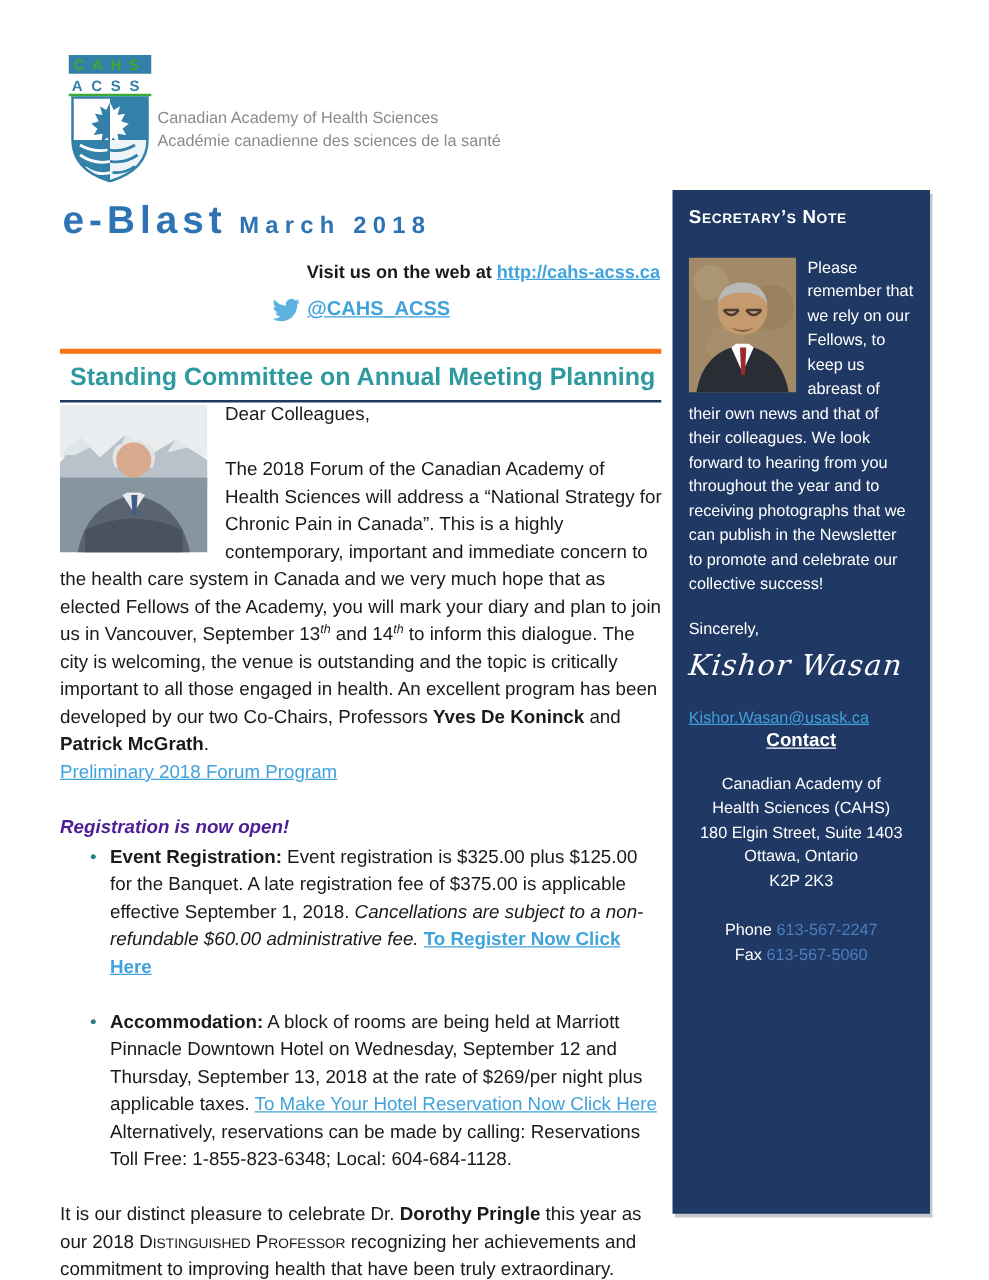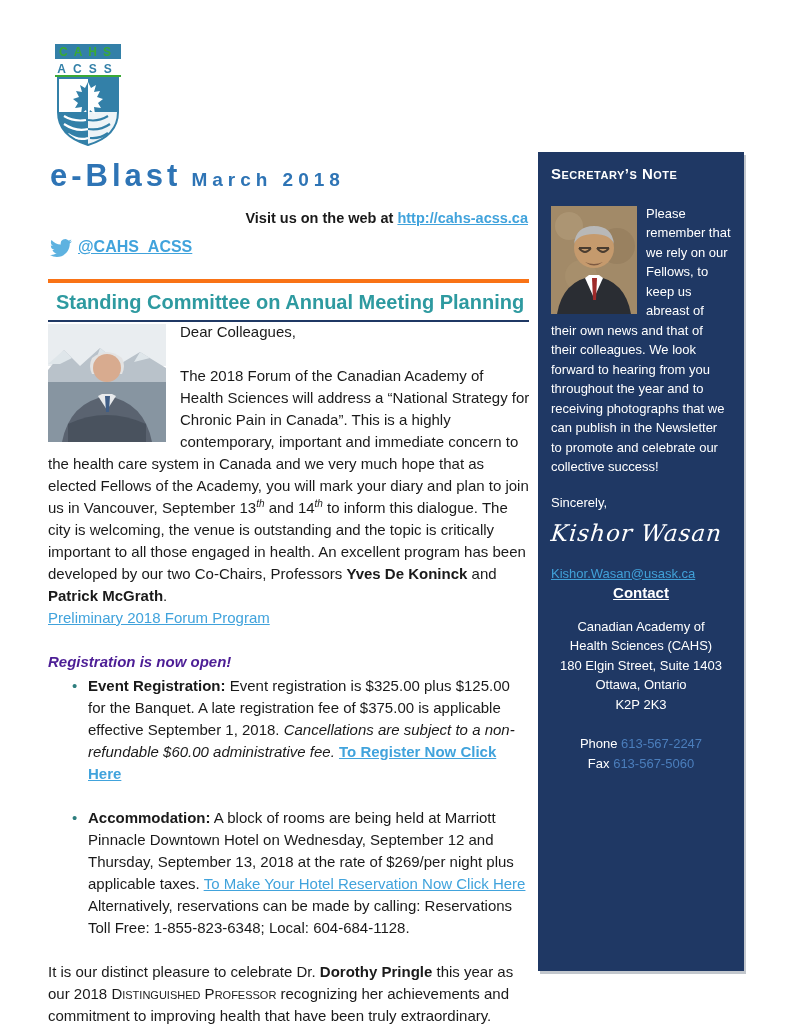--- a/index.html
+++ b/index.html
@@ -8,21 +8,21 @@
 
   
   .logo { position:absolute; left:50px; top:42px; }
   .org { position:absolute; left:126px; top:84px; font-size:13px; line-height:19px; color:#8a8a8a; }
   .masthead { position:absolute; left:50px; top:158px; color:#2E74B5; white-space:nowrap; }
   .masthead .title { font-size:31px; font-weight:bold; letter-spacing:4px; }
   .masthead .issue { font-size:19px; font-weight:bold; letter-spacing:5px; margin-left:10px; }
 
   
   .webline { position:absolute; left:48px; top:210px; width:480px; text-align:right; font-size:14.5px; font-weight:bold; color:#1a1a1a; }
-  .twline  { position:absolute; left:48px; top:237px; width:480px; text-align:left; }
+  .twline  { position:absolute; left:48px; top:237px; width:480px; text-align:center; }
   .twline svg { vertical-align:middle; margin-right:4px; }
   a, .lk { color:#41A3DC; text-decoration:underline; cursor:pointer; }
   .lk-b { font-weight:bold; }
 
   
   .band { position:absolute; left:48px; top:279px; width:481px;
           border-top:4px solid #f97316; border-bottom:2px solid #1F3864;
           padding:8px 0 6px 8px; color:#2E9AA0; font-weight:bold; font-size:20px; }
 
   
@@ -89,20 +89,24 @@
           </g>
           <g stroke="#3380A8" clip-path="url(#halfR)">
             <path d="M38 78 q10 2 20 -4 M38 87 q12 2 22 -5 M40 96 q10 1 18 -5"></path>
           </g>
         </g>
       </g>
       <path d="M8 36 H68 V70 Q68 94 38 103 Q8 94 8 70 Z" fill="none" stroke="#3380A8" stroke-width="2"></path>
     </svg>
   </div>
 
+  <div class="org">
+    <div>Canadian Academy of Health Sciences</div>
+    <div>Académie canadienne des sciences de la santé</div>
+  </div>
 
   <div class="masthead">
     <span class="title">e-Blast</span><span class="issue">March 2018</span>
   </div>
 
   <div class="webline">
     <span>Visit us on the web at </span><a class="lk lk-b">http://cahs-acss.ca</a>
   </div>
 
   <div class="twline">

